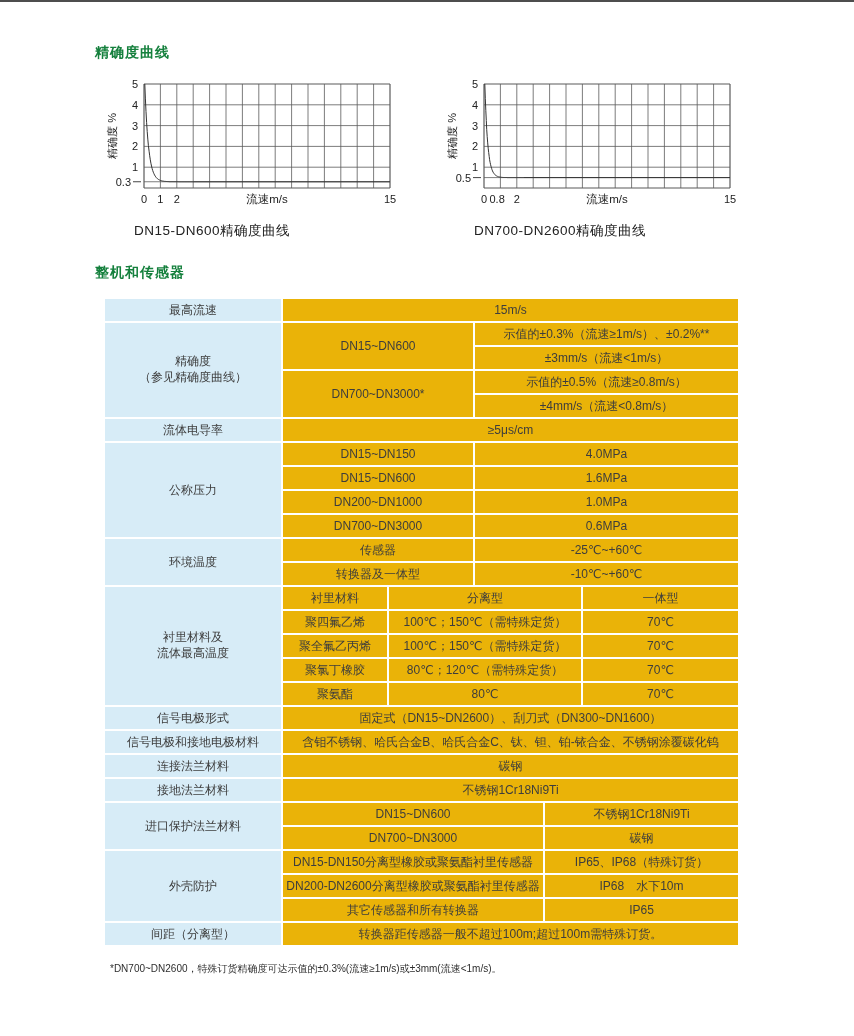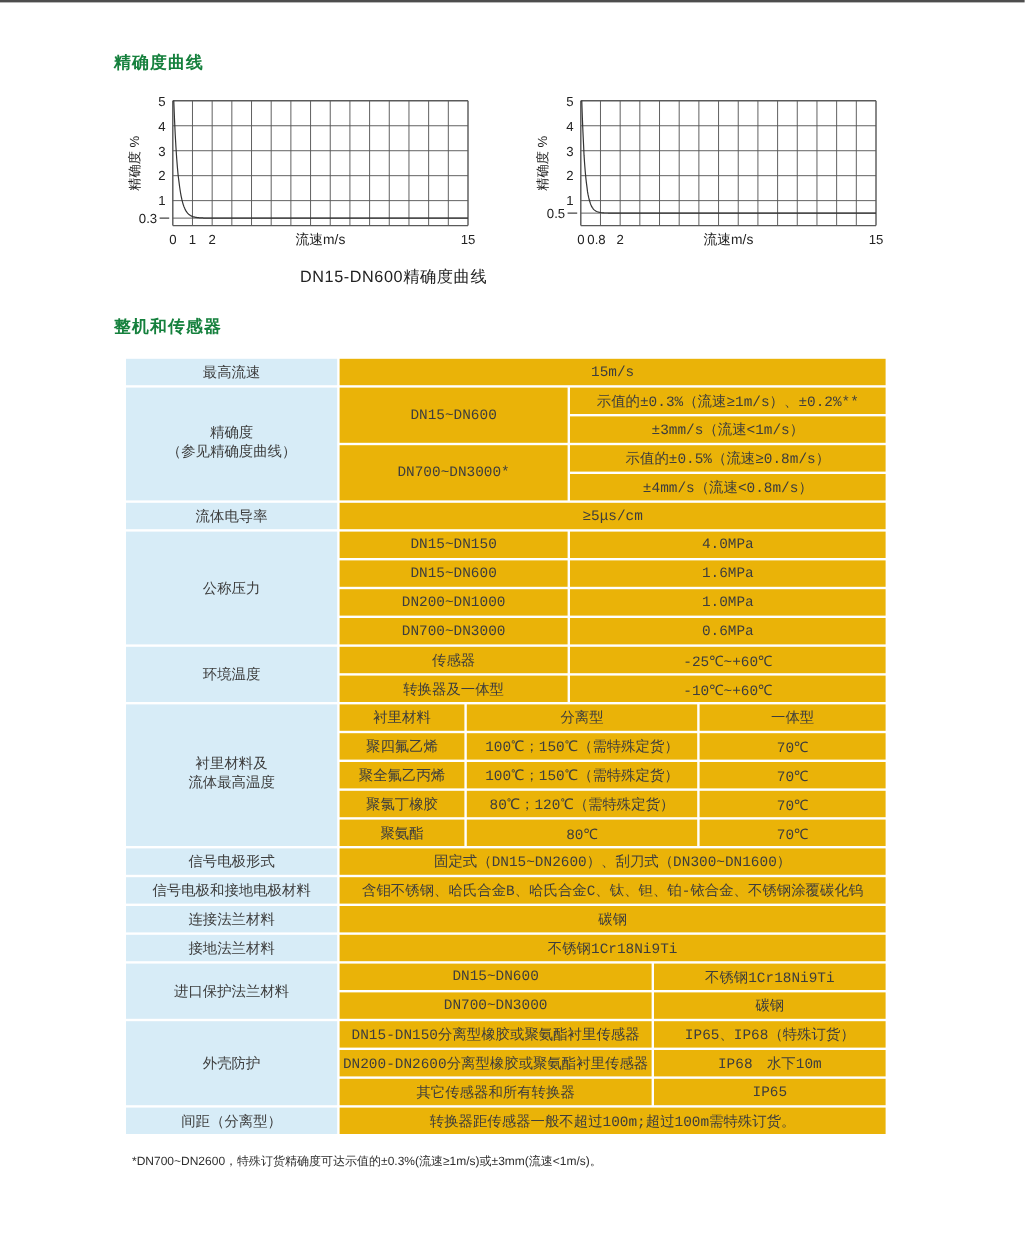--- a/index.html
+++ b/index.html
@@ -7,24 +7,24 @@
   body { height:1036px; position:relative; overflow:hidden; color:#333; }
   .top-rule { position:absolute; top:0; left:0; width:854px; height:2px; background:#4d4d4d; }
 
   h1.sec-title { font-size:14px; font-weight:bold; color:#15803d; letter-spacing:1px; }
   #accuracy-title { margin:44px 0 16px 95px; }
   #table-title { margin:24px 0 15px 95px; }
 
   .charts-row { margin-left:100px; display:flex; gap:34px; align-items:flex-start; }
   figure.chart { width:306px; }
   .chart-canvas { width:306px; height:138px; }
-  figcaption.chart-caption { text-align:right; padding-left:34px; font-size:13.5px; color:#222; margin-top:6px; letter-spacing:0.5px; }
+  figcaption.chart-caption { text-align:left; padding-left:34px; font-size:13.5px; color:#222; margin-top:6px; letter-spacing:0.5px; }
   svg text { font-family:"Liberation Sans","DejaVu Sans",sans-serif; }
 
-  table.spec { margin-left:103px; border-collapse:separate; border-spacing:2px; table-layout:fixed; width:637px;font-family:Liberation Mono, monospace; }
+  table.spec { margin-left:103px; border-collapse:separate; border-spacing:2px; table-layout:fixed; width:637px; }
   table.spec td { height:22px; text-align:center; vertical-align:middle; font-size:12px; color:#3d3d3d; padding:0 2px; overflow:hidden; white-space:nowrap; }
   td.blue { background:#d7ecf7; }
   td.gray { background:#eab308; }
   td .lbl-line { line-height:1.3; }
 
   .footnotes { margin:14px 0 0 110px; }
   .footnote { font-size:10px; color:#2e2e2e; line-height:1.55; }
 </style>
 </head>
 <body>
@@ -109,20 +109,21 @@
           <text x="38" y="93.2" text-anchor="end" font-size="11" fill="#222">1</text>
           <line x1="33" y1="99.6" x2="41" y2="99.6" stroke="#444" stroke-width="1"></line>
           <text x="31" y="103.6" text-anchor="end" font-size="11" fill="#222">0.5</text>
           <text x="44" y="125" text-anchor="middle" font-size="11" fill="#222">0</text>
           <text x="57.120000000000005" y="125" text-anchor="middle" font-size="11" fill="#222">0.8</text>
           <text x="76.8" y="125" text-anchor="middle" font-size="11" fill="#222">2</text>
           <text x="290" y="125" text-anchor="middle" font-size="11" fill="#222">15</text>
           <text x="167" y="125" text-anchor="middle" font-size="11.5" fill="#222">流速m/s</text>
           <text x="12" y="62" text-anchor="middle" font-size="11" fill="#222" transform="rotate(-90 12 58)">精确度  %</text>
         </svg></div>
+    <figcaption class="chart-caption">DN700-DN2600精确度曲线</figcaption>
   </figure>
 </div>
 
 <h1 class="sec-title" id="table-title">整机和传感器</h1>
 
 <table class="spec">
   <colgroup>
     <col style="width:176px">
       <col style="width:104px">
       <col style="width:84px">

